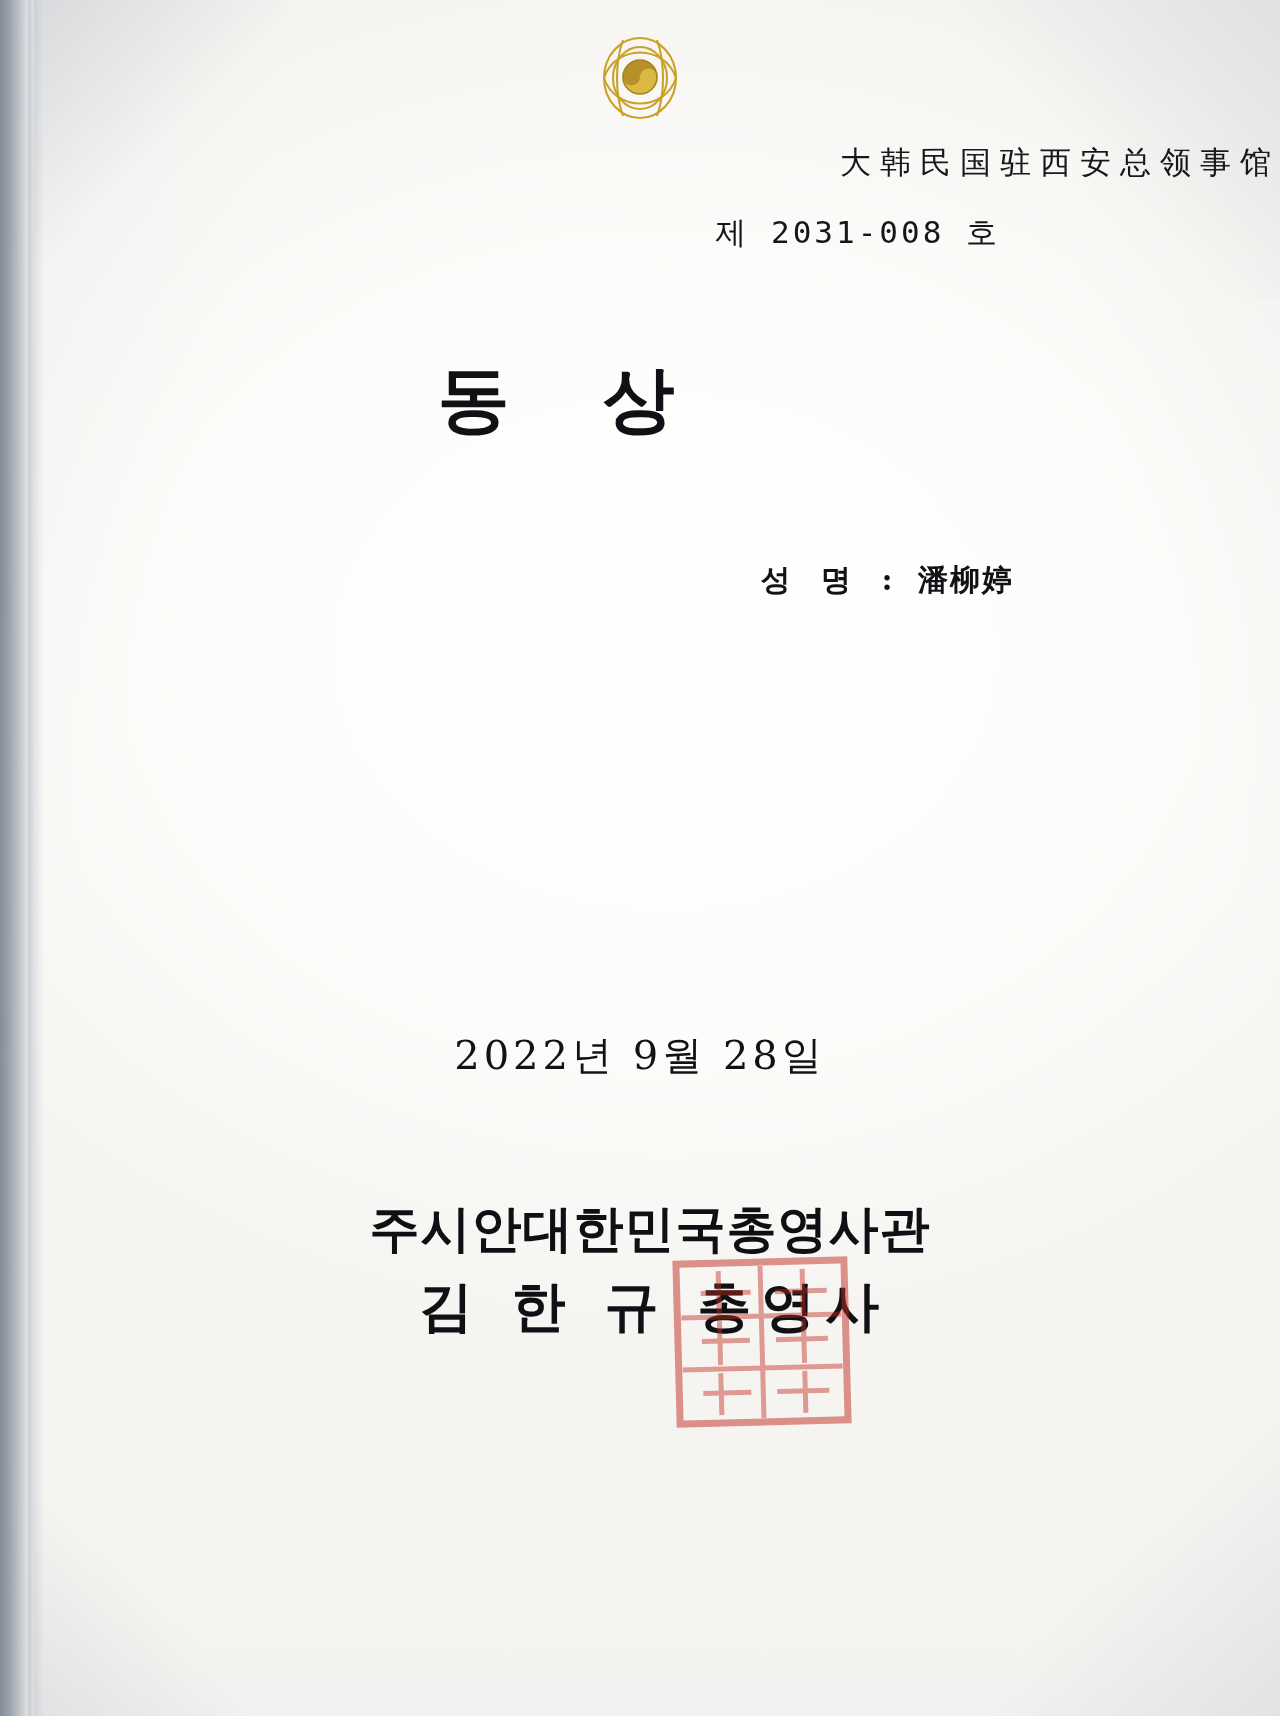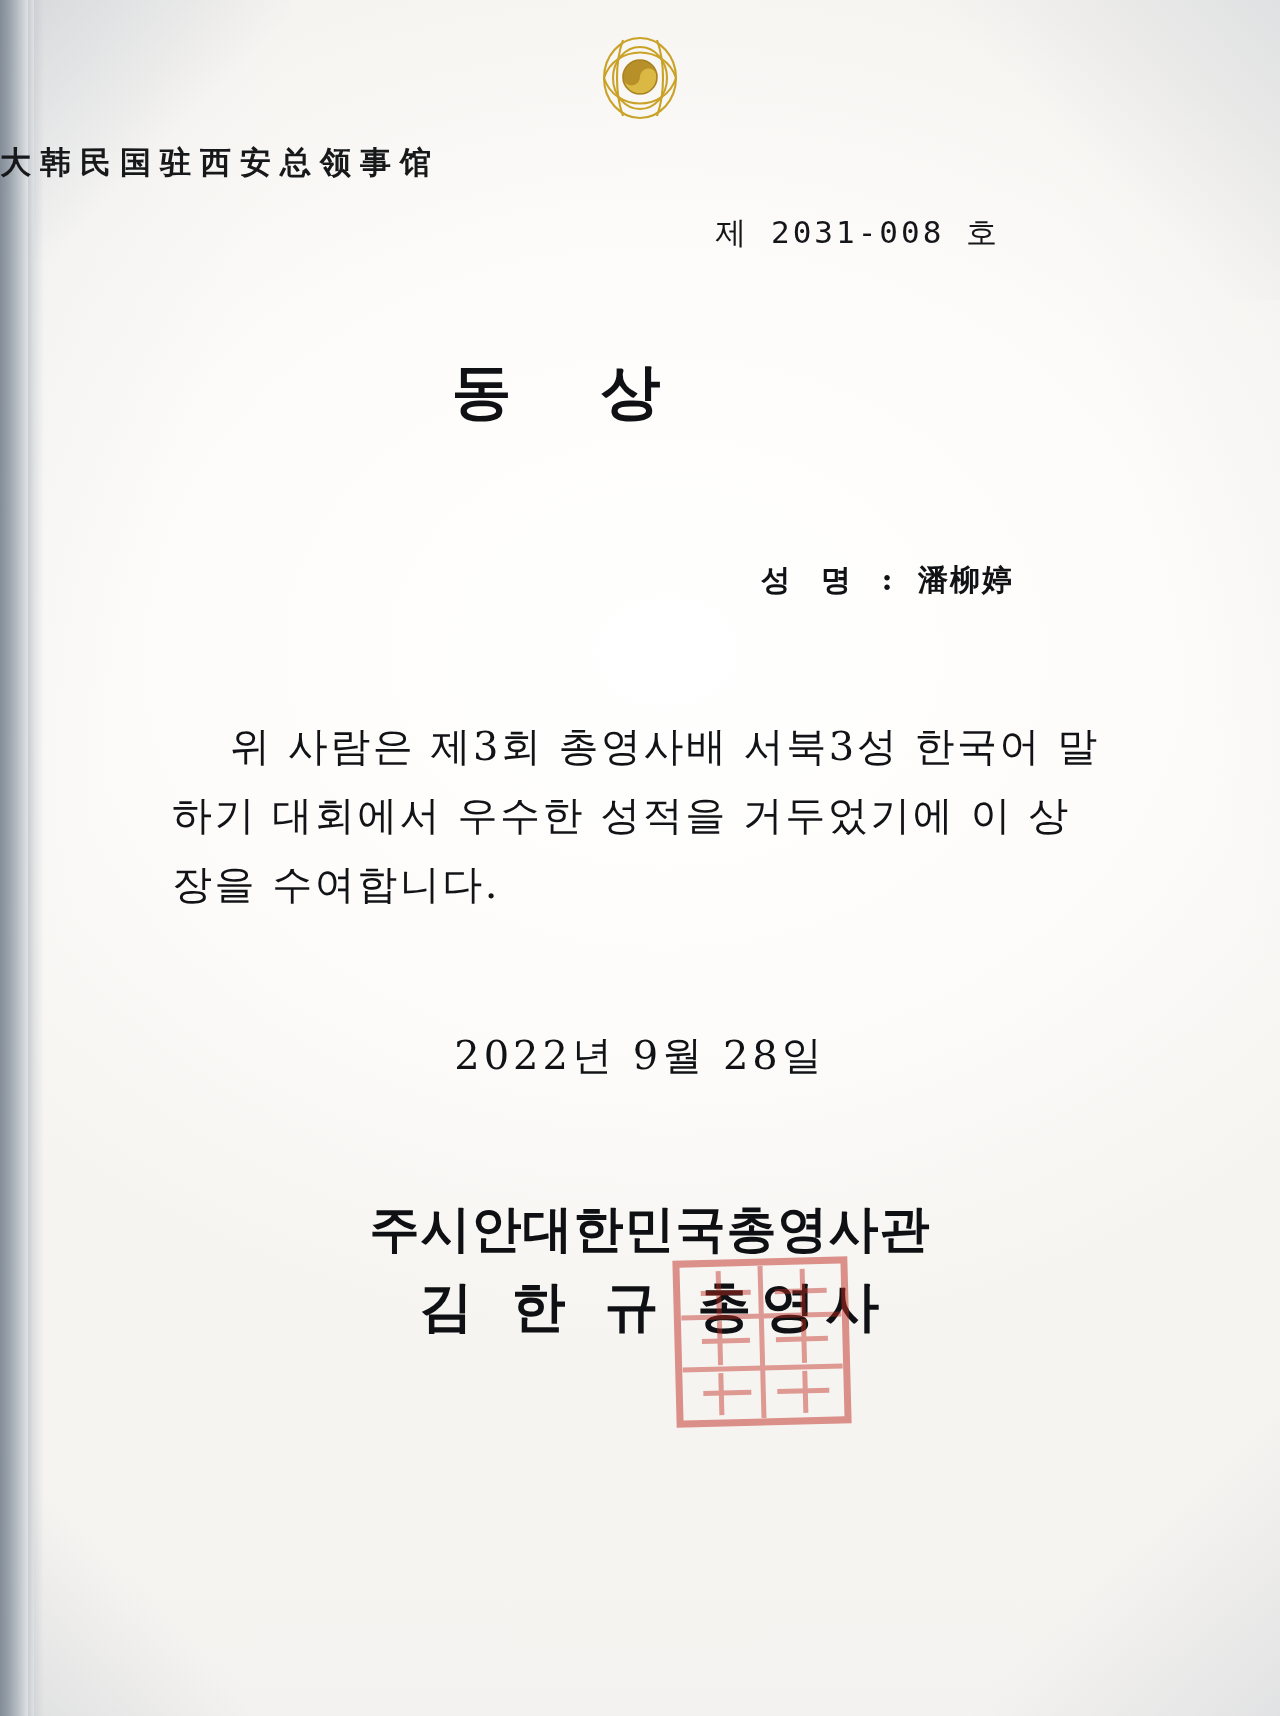--- a/index.html
+++ b/index.html
@@ -90,46 +90,46 @@
     width: 110px;
     height: 112px;
   }
 
   
   .issuer-line {
     position: absolute;
     top: 142px;
     left: 0;
     width: 1280px;
-    text-align: left;
+    text-align: right;
     font-family: "DejaVu Serif", serif;
     font-size: 31px;
     letter-spacing: 9px;
     color: #17181a;
-    font-weight: 700;
+    font-weight: 400;
   }
 
   .doc-number {
     position: absolute;
     top: 212px;
     right: 280px;
     font-family: "DejaVu Sans Mono", monospace;
     font-size: 31px;
     letter-spacing: 3px;
     color: #15161a;
   }
 
   .award-title {
     position: absolute;
     top: 352px;
     left: 0;
     width: 1112px;
     text-align: center;
     font-family: "DejaVu Serif", serif;
-    font-size: 60px;
+    font-size: 72px;
     font-weight: 700;
     letter-spacing: 34px;
     color: #101114;
     text-indent: 34px;
   }
 
   .recipient {
     position: absolute;
     top: 560px;
     right: 266px;
@@ -241,21 +241,20 @@
 
   <div class="doc-number">제 2031-008 호</div>
 
   <div class="award-title">동 상</div>
 
   <div class="recipient">
     <span class="label">성 명 :</span>
     <span class="name">潘柳婷</span>
   </div>
 
-  <div class="body-text">위 사람은 제3회 총영사배 서북3성 한국어 말하기 대회에서 우수한 성적을 거두었기에 이 상장을 수여합니다.</div>
 
   <div class="date-line">2022년 9월 28일</div>
 
   <div class="signature-block">
     <div class="sig-office">주시안대한민국총영사관</div>
     <div class="sig-name">김 한 규 총영사</div>
   </div>
 
   <div class="seal">
     <svg viewBox="0 0 180 172" width="180" height="172" aria-hidden="true">

